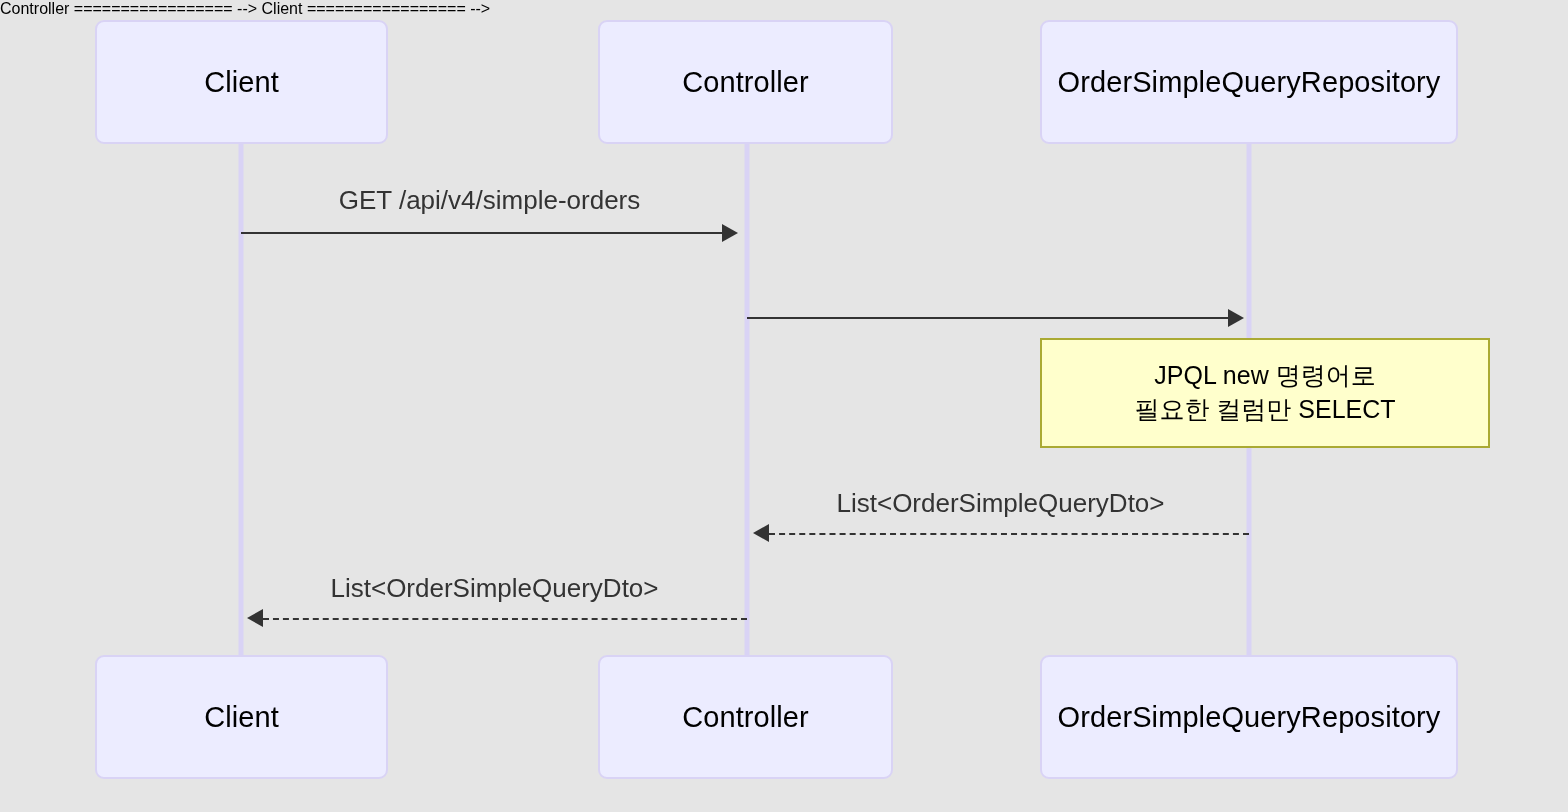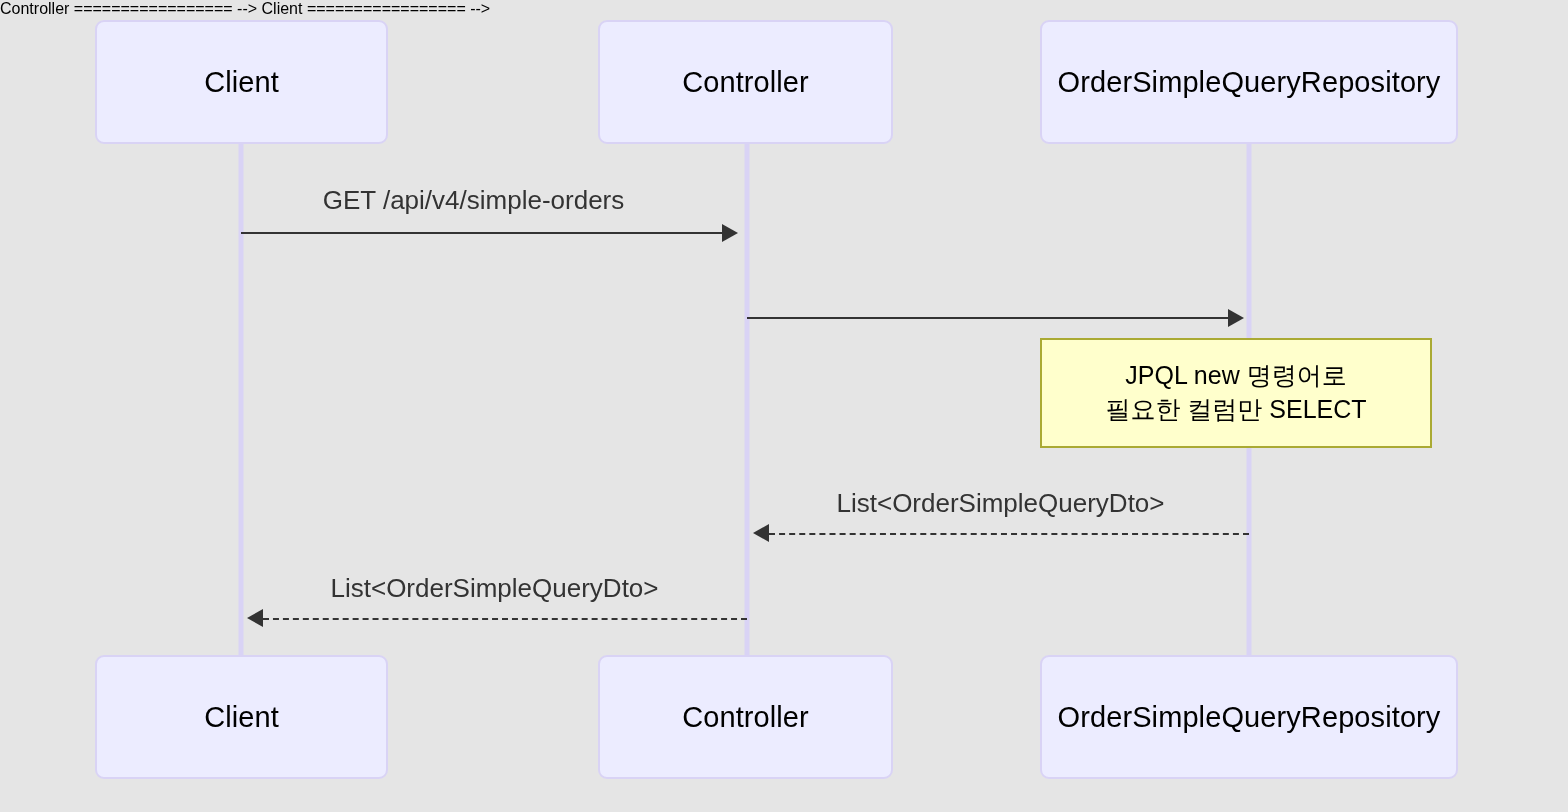--- a/index.html
+++ b/index.html
@@ -99,30 +99,30 @@
     <span>Client</span>
   </div>
   <div class="participant" style="left:598px; top:20px; width:295px; height:124px;">
     <span>Controller</span>
   </div>
   <div class="participant" style="left:1040px; top:20px; width:418px; height:124px;">
     <span>OrderSimpleQueryRepository</span>
   </div>
 
   
-  <div class="msg-label" style="left:225px; top:185px; width:497px;">GET  /api/v4/simple-orders</div>
+  <div class="msg-label" style="left:241px; top:185px; width:497px;">GET  /api/v4/simple-orders</div>
   <div class="msg-line" style="left:241px; top:232px; width:481px;"></div>
   <div class="arrow-head right" style="left:722px; top:224px;"></div>
 
   
   <div class="msg-line" style="left:747px; top:317px; width:481px;"></div>
   <div class="arrow-head right" style="left:1228px; top:309px;"></div>
 
   
-  <div class="note" style="left:1040px; top:338px; width:392px; height:110px;">
+  <div class="note" style="left:1040px; top:338px; width:450px; height:110px;">
     <span class="note-line">JPQL new 명령어로</span>
     <span class="note-line">필요한 컬럼만 SELECT</span>
   </div>
 
    Controller ================= --&gt;
   <div class="msg-label" style="left:752px; top:488px; width:497px;">List&lt;OrderSimpleQueryDto&gt;</div>
   <div class="msg-line dashed" style="left:769px; top:533px; width:480px;"></div>
   <div class="arrow-head left" style="left:753px; top:524px;"></div>
 
    Client ================= --&gt;

